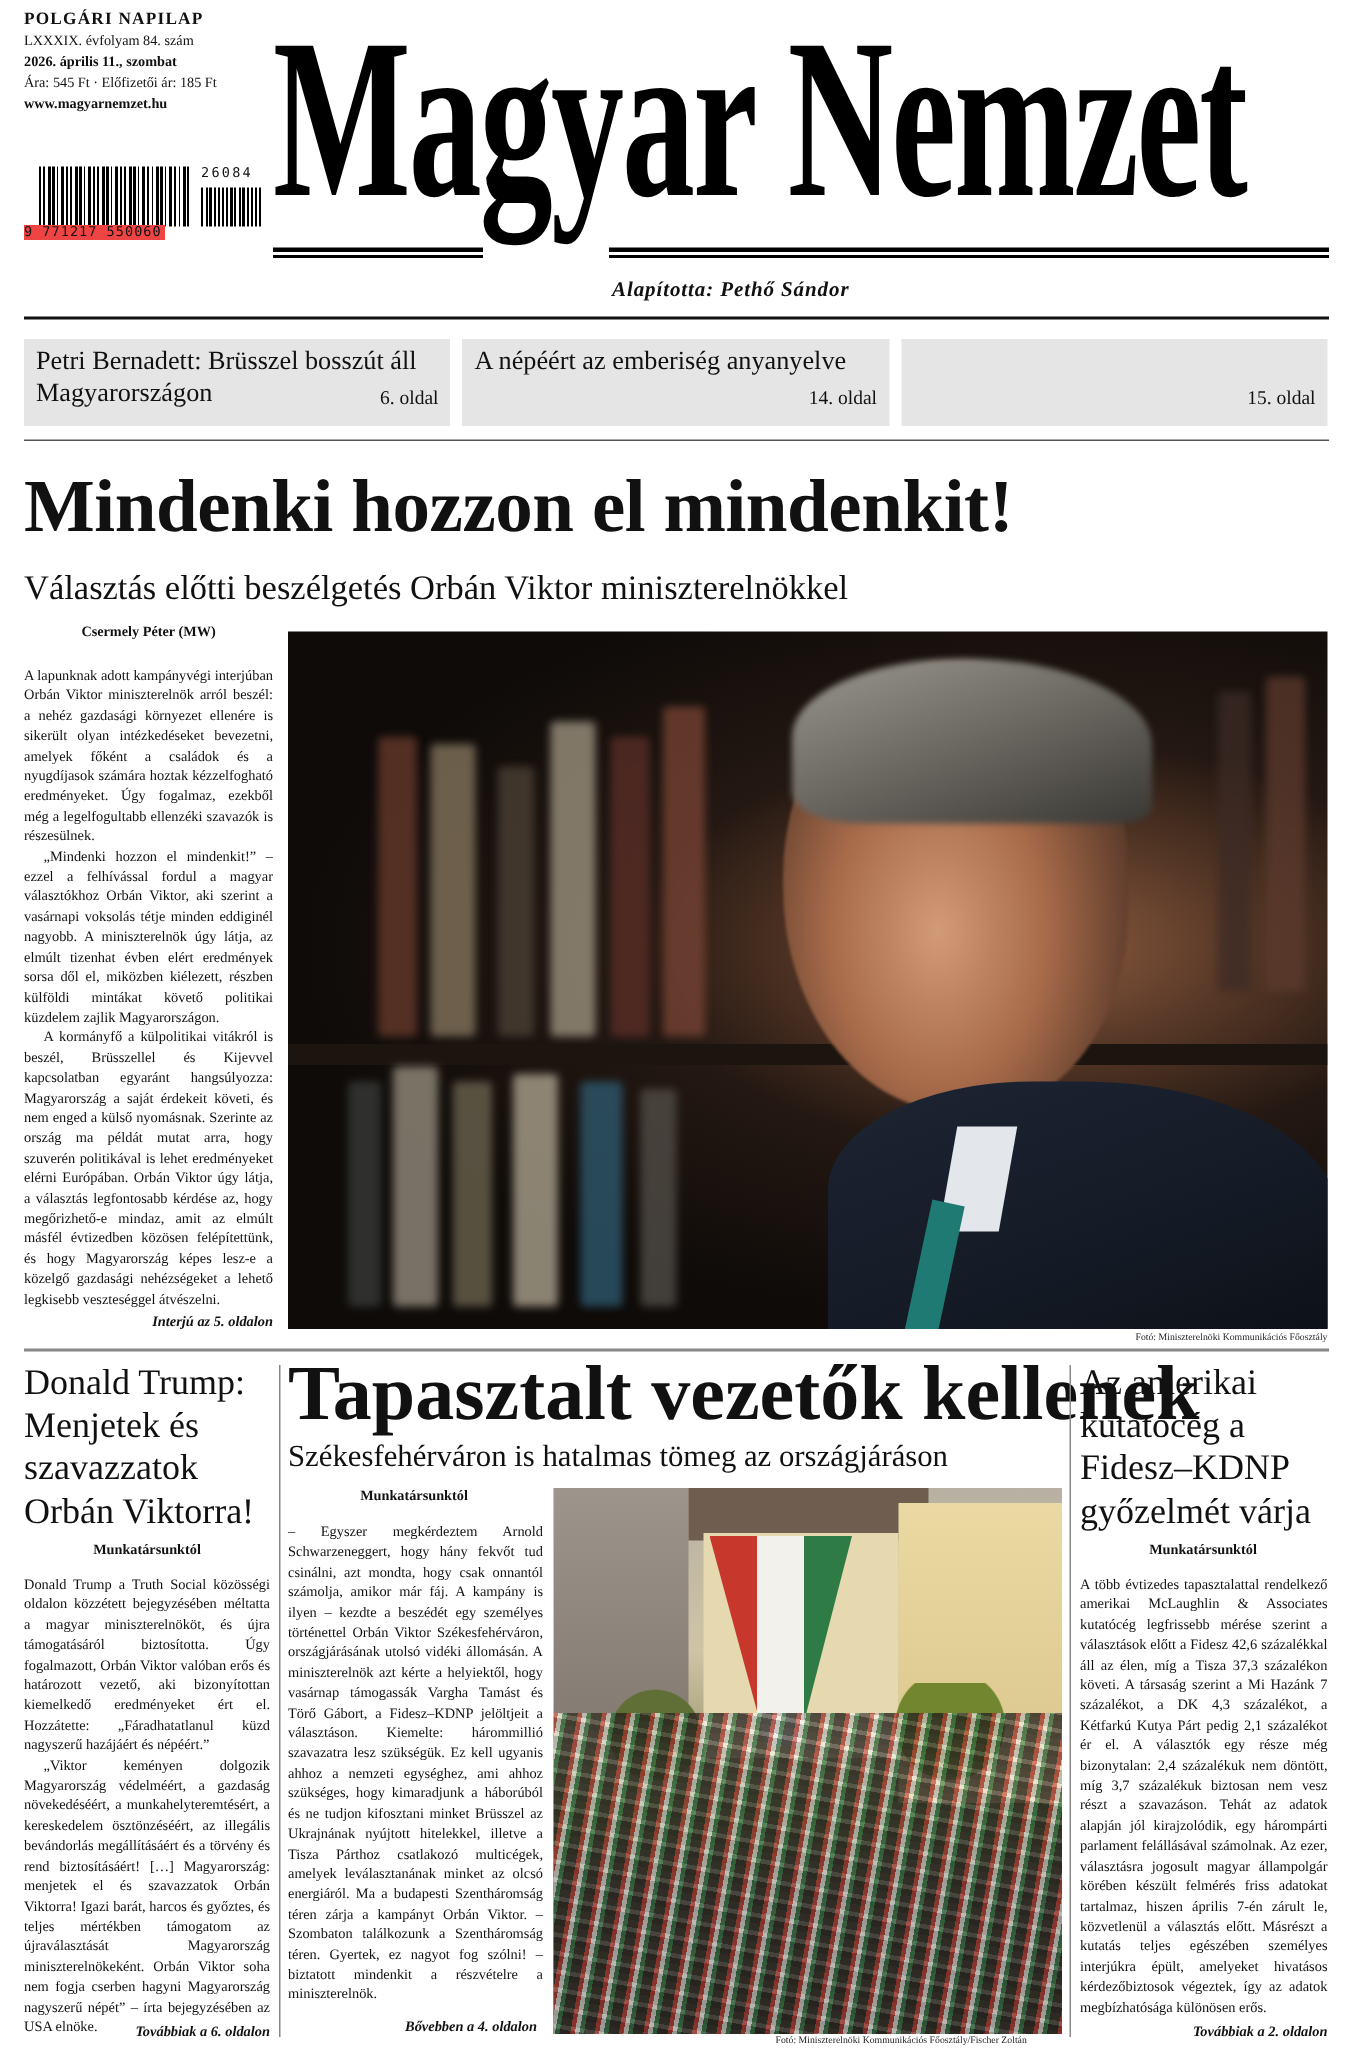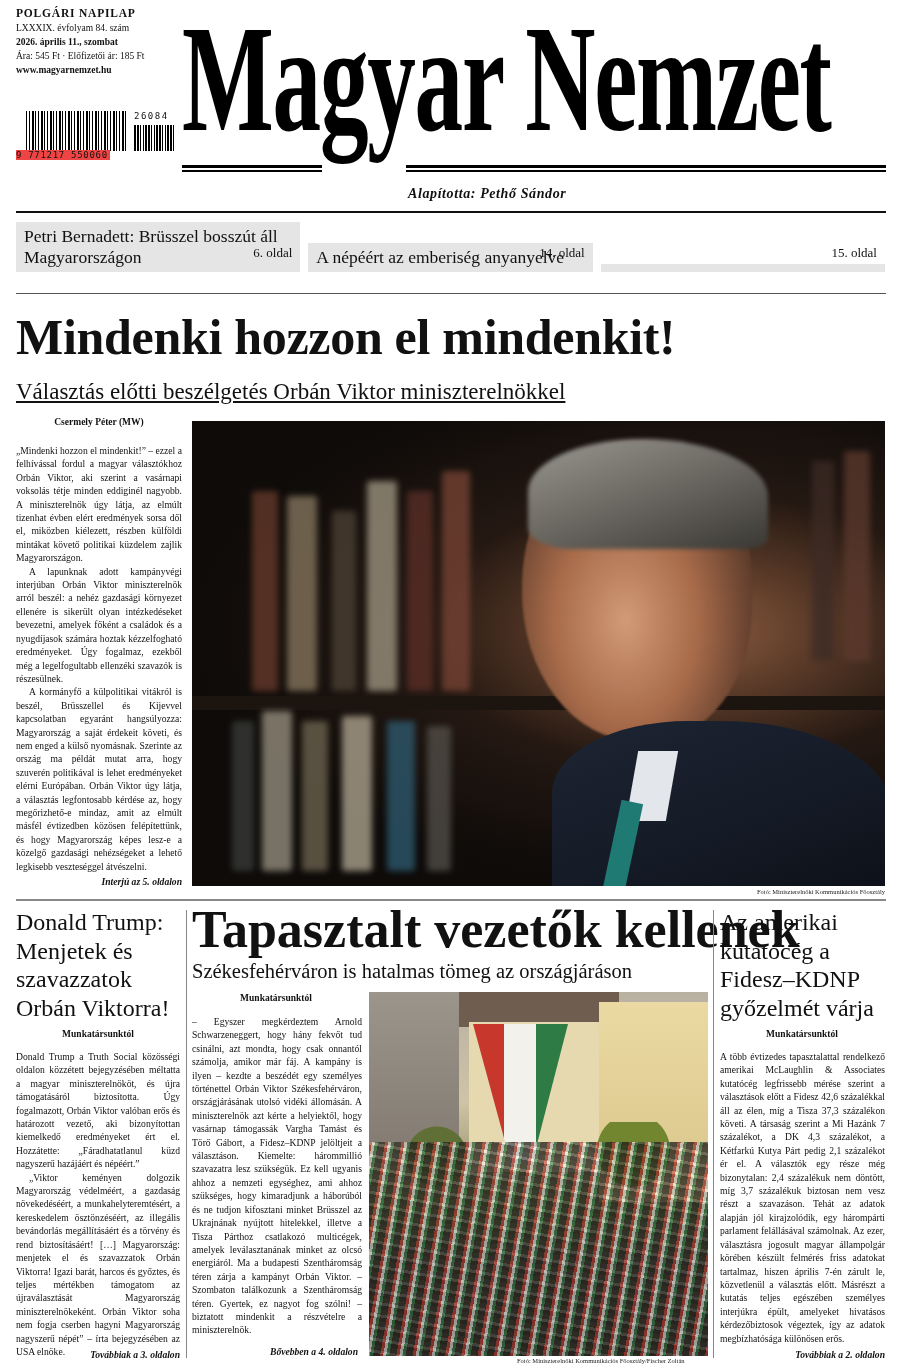--- a/index.html
+++ b/index.html
@@ -21,28 +21,28 @@
 
   .nameplate { position: absolute; left: 182px; top: -8px; width: 704px; height: 175px; overflow: visible; }
   .nameplate .title { display: block; font-family: "Liberation Serif", serif; font-weight: bold; font-size: 152px;
     line-height: 175px; transform: scaleX(0.64); transform-origin: left top; white-space: nowrap; letter-spacing: -2px; color: #000; }
   .rule-double-a { position: absolute; left: 182px; top: 165px; width: 140px; height: 7px; border-top: 3px solid #000; border-bottom: 2px solid #000; }
   .rule-double-b { position: absolute; left: 406px; top: 165px; width: 480px; height: 7px; border-top: 3px solid #000; border-bottom: 2px solid #000; }
   .founder { position: absolute; left: 408px; top: 186px; font-size: 14px; font-style: italic; font-weight: bold; letter-spacing: 0.6px; }
   .rule-top { position: absolute; left: 16px; top: 211px; width: 870px; height: 2px; background: #111; }
 
   
-  .teasers { position: absolute; left: 16px; top: 226px; width: 869px; height: 46px; display: flex; gap: 8px; align-items: flex-end; }
+  .teasers { position: absolute; left: 16px; top: 226px; width: 869px; height: 58px; display: flex; gap: 8px; }
   .teaser { flex: 1; background: #e5e5e6; padding: 4px 8px; position: relative; font-size: 17.5px; line-height: 21px; cursor: pointer; }
   .teaser .page { position: absolute; right: 8px; bottom: 9px; font-size: 13px; }
   .rule-teaser { position: absolute; left: 16px; top: 293px; width: 870px; height: 1px; background: #555; }
 
   
   .lead-headline { position: absolute; left: 16px; top: 306px; font-size: 50px; font-weight: bold; line-height: 62px; letter-spacing: -0.3px; }
-  .lead-deck { position: absolute; left: 16px; top: 377px; font-size: 23px; line-height: 30px; text-decoration: underline; }
+  .lead-deck { position: absolute; left: 16px; top: 377px; font-size: 23px; line-height: 30px; }
   .byline-wrap { position: absolute; display: flex; align-items: center; gap: 6px; flex-direction: column; }
   .byline { font-size: 9.5px; font-weight: bold; white-space: nowrap; }
   .byline-bar { height: 4px; background: #e1e1e1; flex: 1; }
 
   .col-text { position: absolute; font-size: 9.6px; line-height: 13.4px; text-align: justify; hyphens: auto; }
   .col-text p { text-indent: 0; }
   .col-text p + p { text-indent: 13px; }
   .cont { position: absolute; font-size: 9.6px; font-style: italic; font-weight: bold; text-align: right; }
 
   .lead-photo { position: absolute; left: 192px; top: 421px; width: 693px; height: 465px; overflow: hidden;
@@ -126,22 +126,22 @@
 
 <h1 class="lead-headline">Mindenki hozzon el mindenkit!</h1>
 <div class="lead-deck">Választás előtti beszélgetés Orbán Viktor miniszterelnökkel</div>
 
 <div class="byline-wrap" style="left:16px; top:417px; width:166px;">
   <span class="byline">Csermely Péter (MW)</span>
   <span class="byline-bar"></span>
 </div>
 
 <div class="col-text" style="left:16px; top:444px; width:166px;">
+  <p>A lapunknak adott kampányvégi interjúban Orbán Viktor miniszterelnök arról beszél: a nehéz gazdasági környezet ellenére is sikerült olyan intézkedéseket bevezetni, amelyek főként a családok és a nyugdíjasok számára hoztak kézzelfogható eredményeket. Úgy fogalmaz, ezekből még a legelfogultabb ellenzéki szavazók is részesülnek.</p>
   <p>„Mindenki hozzon el mindenkit!” – ezzel a felhívással fordul a magyar választókhoz Orbán Viktor, aki szerint a vasárnapi voksolás tétje minden eddiginél nagyobb. A miniszterelnök úgy látja, az elmúlt tizenhat évben elért eredmények sorsa dől el, miközben kiélezett, részben külföldi mintákat követő politikai küzdelem zajlik Magyarországon.</p>
-  <p>A lapunknak adott kampányvégi interjúban Orbán Viktor miniszterelnök arról beszél: a nehéz gazdasági környezet ellenére is sikerült olyan intézkedéseket bevezetni, amelyek főként a családok és a nyugdíjasok számára hoztak kézzelfogható eredményeket. Úgy fogalmaz, ezekből még a legelfogultabb ellenzéki szavazók is részesülnek.</p>
   <p>A kormányfő a külpolitikai vitákról is beszél, Brüsszellel és Kijevvel kapcsolatban egyaránt hangsúlyozza: Magyarország a saját érdekeit követi, és nem enged a külső nyomásnak. Szerinte az ország ma példát mutat arra, hogy szuverén politikával is lehet eredményeket elérni Európában. Orbán Viktor úgy látja, a választás legfontosabb kérdése az, hogy megőrizhető-e mindaz, amit az elmúlt másfél évtizedben közösen felépítettünk, és hogy Magyarország képes lesz-e a közelgő gazdasági nehézségeket a lehető legkisebb veszteséggel átvészelni.</p>
 </div>
 <div class="cont" style="left:16px; top:876px; width:166px;">Interjú az 5. oldalon</div>
 
 <div class="lead-photo">
   <div class="book" style="left:60px; top:70px; width:26px; height:200px; background:#6a3b2c;"></div>
   <div class="book" style="left:95px; top:75px; width:30px; height:195px; background:#8a7a62;"></div>
   <div class="book" style="left:140px; top:90px; width:24px; height:180px; background:#4d4236;"></div>
   <div class="book" style="left:175px; top:60px; width:30px; height:210px; background:#a49a86;"></div>
   <div class="book" style="left:215px; top:70px; width:26px; height:200px; background:#5c2f28;"></div>
@@ -166,21 +166,21 @@
 
 <h2 class="side-headline" style="left:16px; top:908px; width:170px;">Donald Trump: Menjetek és szavazzatok Orbán Viktorra!</h2>
 <div class="byline-wrap" style="left:16px; top:1029px; width:164px;">
   <span class="byline">Munkatársunktól</span>
   <span class="byline-bar"></span>
 </div>
 <div class="col-text" style="left:16px; top:1050px; width:164px;">
   <p>Donald Trump a Truth Social közösségi oldalon közzétett bejegyzésében méltatta a magyar miniszterelnököt, és újra támogatásáról biztosította. Úgy fogalmazott, Orbán Viktor valóban erős és határozott vezető, aki bizonyítottan kiemelkedő eredményeket ért el. Hozzátette: „Fáradhatatlanul küzd nagyszerű hazájáért és népéért.”</p>
   <p>„Viktor keményen dolgozik Magyarország védelméért, a gazdaság növekedéséért, a munkahelyteremtésért, a kereskedelem ösztönzéséért, az illegális bevándorlás megállításáért és a törvény és rend biztosításáért! […] Magyarország: menjetek el és szavazzatok Orbán Viktorra! Igazi barát, harcos és győztes, és teljes mértékben támogatom az újraválasztását Magyarország miniszterelnökeként. Orbán Viktor soha nem fogja cserben hagyni Magyarország nagyszerű népét” – írta bejegyzésében az USA elnöke.</p>
 </div>
-<div class="cont" style="left:16px; top:1349px; width:164px;">Továbbiak a 3. oldalon</div>
+<div class="cont" style="left:16px; top:1349px; width:164px;">Továbbiak a 6. oldalon</div>
 
 <div class="vrule" style="left:186px; top:910px; height:448px;"></div>
 
 <h2 class="center-headline">Tapasztalt vezetők kellenek</h2>
 <div class="center-deck">Székesfehérváron is hatalmas tömeg az országjáráson</div>
 <div class="byline-wrap" style="left:192px; top:993px; width:168px;">
   <span class="byline">Munkatársunktól</span>
   <span class="byline-bar"></span>
 </div>
 <div class="col-text" style="left:192px; top:1015px; width:170px;">

